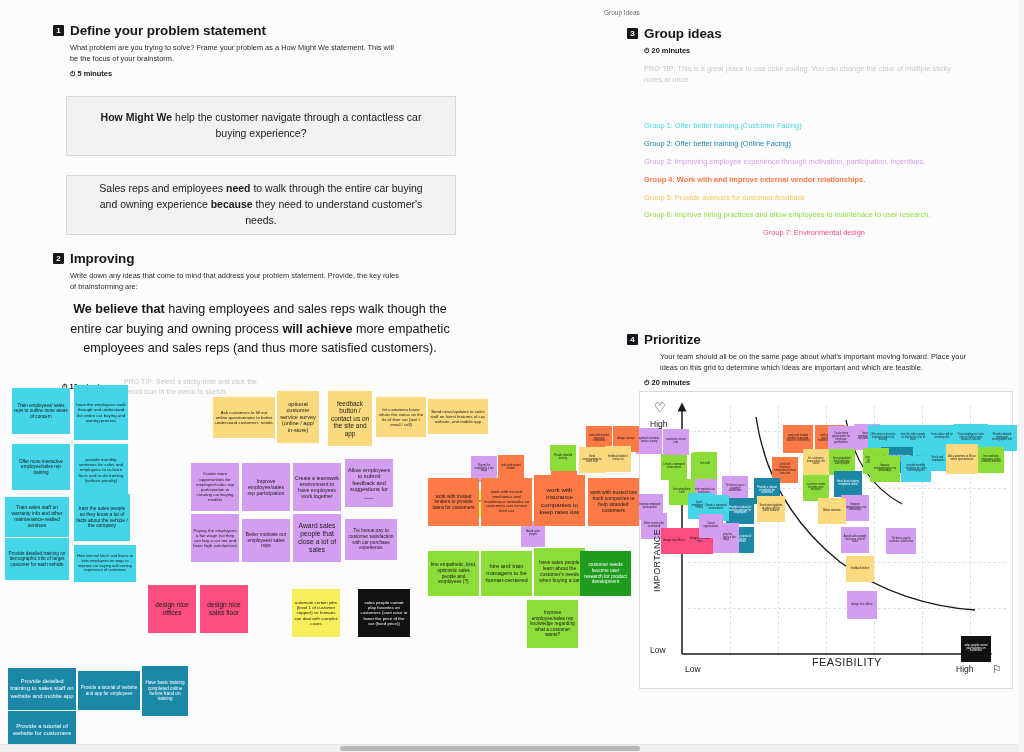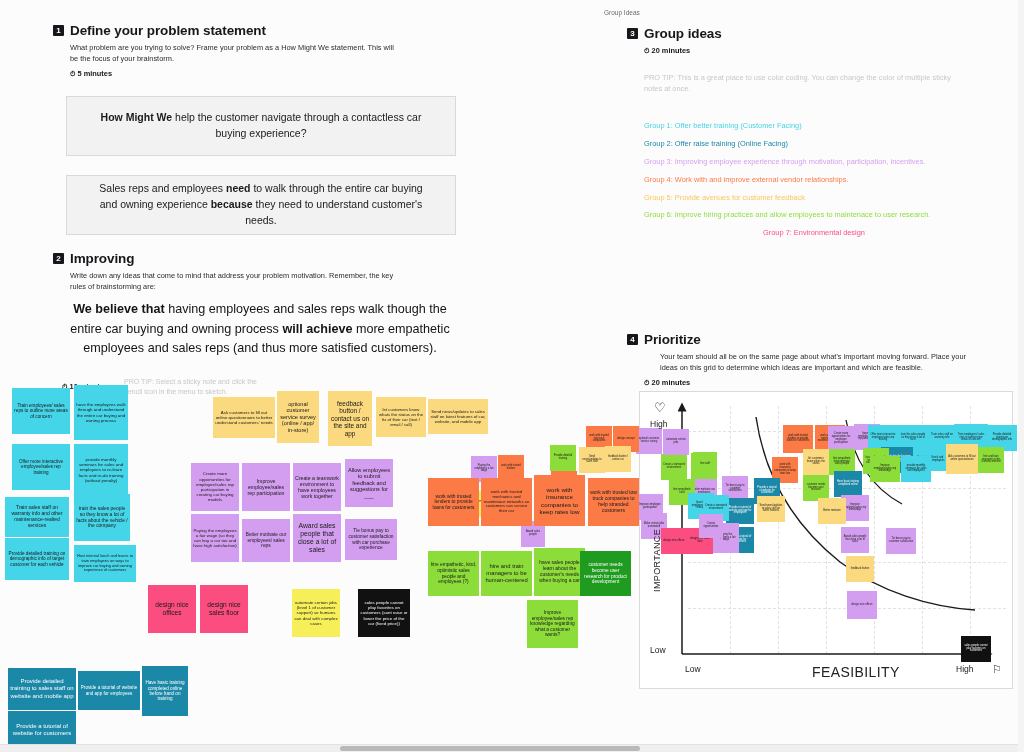--- a/index.html
+++ b/index.html
@@ -15,21 +15,21 @@
   .abs{position:absolute;}
   .stepnum{
     display:inline-block;width:11px;height:11px;line-height:11px;
     background:#17161a;color:#fff;font-size:8px;text-align:center;
     border-radius:1px;vertical-align:middle;margin-right:6px;font-weight:700;
   }
   .sect-title{font-size:13.5px;font-weight:700;letter-spacing:-0.1px;color:#17161a;}
   .sect-body{font-size:7.4px;line-height:1.45;color:#2b2b2b;margin-top:5px;max-width:330px;}
   .sect-time{font-size:7.4px;font-weight:700;color:#17161a;margin-top:5px;}
   .clock{font-size:7px;}
-  .protip{font-size:7.4px;line-height:1.45;color:#c8c8c8;margin-top:18px;max-width:310px;}
+  .protip{font-size:7.4px;line-height:1.45;color:#c8c8c8;margin-top:9px;max-width:310px;}
 
   .framed{
     border:1px solid #d9d9d9;background:#f2f2f2;
     display:flex;align-items:center;justify-content:center;text-align:center;
     font-size:10.5px;line-height:1.5;color:#1a1a1a;padding:10px 26px;box-sizing:border-box;
   }
   .bigstate{
     text-align:center;font-size:12.6px;line-height:1.55;color:#141414;
   }
 
@@ -92,21 +92,21 @@
     <div>
       <span>Sales reps and employees </span><b>need</b><span> to walk through the entire car buying and owning experience </span><b>because</b><span> they need to understand customer's needs.</span>
     </div>
   </div>
 
   <div class="abs" style="left:53px;top:251px;width:420px;">
     <div style="display:flex;align-items:center;">
       <span class="stepnum">2</span>
       <span class="sect-title">Improving</span>
     </div>
-    <div class="sect-body" style="margin-left:17px;">Write down any ideas that come to mind that address your problem motivation. Remember, the key rules of brainstorming are:</div>
+    <div class="sect-body" style="margin-left:17px;">Write down any ideas that come to mind that address your problem statement. Provide, the key rules of brainstorming are:</div>
   </div>
 
   <div class="abs bigstate" style="left:60px;top:300px;width:400px;">
     <b>We believe that</b><span> having employees and sales reps walk though the entire car buying and owning process </span><b>will achieve</b><span> more empathetic employees and sales reps (and thus more satisfied customers).</span>
   </div>
 
   <div class="abs sect-time" style="left:62px;top:377px;">
     <span class="clock">⏱</span>
     <span>10 minutes</span>
   </div>
@@ -119,23 +119,23 @@
     </div>
     <div class="sect-time" style="margin-left:17px;">
       <span class="clock">⏱</span>
       <span>20 minutes</span>
     </div>
     <div class="protip" style="margin-left:17px;">PRO TIP: This is a great place to use color coding. You can change the color of multiple sticky notes at once.</div>
   </div>
 
   <div class="abs" id="group-list" style="left:644px;top:122px;width:340px;">
       <div class="grp" style="color: rgb(69, 213, 232);">Group 1: Offer better training (Customer Facing)</div>
-      <div class="grp" style="color: rgb(27, 136, 168);">Group 2: Offer raise training (Online Facing)</div>
+      <div class="grp" style="color: rgb(27, 136, 168);">Group 2: Offer better training (Online Facing)</div>
       <div class="grp" style="color: rgb(212, 158, 240);">Group 3: Improving employee experience through motivation, participation, incentives.</div>
-      <div class="grp" style="color: rgb(251, 122, 69);">Group 4: Work with and improve external vendor relationships.</div>
+      <div class="grp" style="color: rgb(251, 122, 69); font-weight: bold;">Group 4: Work with and improve external vendor relationships.</div>
       <div class="grp" style="color: rgb(251, 197, 90);">Group 5:  Provide avenues for customer feedback</div>
       <div class="grp" style="color: rgb(141, 221, 58);">Group 6: Improve hiring practices and allow employees to maintenace to user research.</div>
       <div class="grp" style="color: rgb(251, 77, 128); text-align: center;">Group 7: Environmental design</div>
     </div>
 
   <div class="abs" style="left:627px;top:332px;width:340px;">
     <div style="display:flex;align-items:center;">
       <span class="stepnum">4</span>
       <span class="sect-title">Prioritize</span>
     </div>
@@ -235,21 +235,21 @@
         <div class="note" style="left: 59px; top: 122px; width: 24px; height: 24px; background: rgb(212, 158, 240); color: rgb(26, 26, 26); font-size: 2.6px; line-height: 1.1;">Create opportunities</div>
         <div class="note" style="left: 321px; top: 244px; width: 30px; height: 26px; background: rgb(17, 17, 17); color: rgb(255, 255, 255); font-size: 2.6px; line-height: 1.1;">sales people cannot play favorites on customers</div>
       </div>
 
     <div class="axis-label" style="left:14px;top:8px;font-size:13px;">♡</div>
     <div class="axis-label" style="left:10px;top:27px;font-size:8.5px;">High</div>
     <div class="axis-label" style="left:10px;top:253px;font-size:8.5px;">Low</div>
     <div class="axis-label vert" style="left:12px;top:200px;font-size:9px;">IMPORTANCE</div>
     <div class="axis-label" style="left:45px;top:272px;font-size:8.5px;">Low</div>
     <div class="axis-label" style="left:316px;top:272px;font-size:8.5px;">High</div>
-    <div class="axis-label" style="left:172px;top:272px;font-size:14px;letter-spacing:.4px;">FEASIBILITY</div>
+    <div class="axis-label" style="left:172px;top:264px;font-size:11px;letter-spacing:.4px;">FEASIBILITY</div>
   </div>
   <div class="abs" style="left:992px;top:663px;font-size:11px;color:#333;">⚐</div>
 
   <div id="notes-layer" class="abs" style="left:0;top:0;width:1024px;height:752px;">
       <div class="note" style="left: 12px; top: 388px; width: 58px; height: 46px; background: rgb(69, 213, 232); color: rgb(26, 26, 26); font-size: 4.6px;">Train employees/ sales reps to outline more areas of concern</div>
       <div class="note" style="left: 74px; top: 385px; width: 54px; height: 55px; background: rgb(69, 213, 232); color: rgb(26, 26, 26); font-size: 4.4px;">have the employees walk through and understand the entire car buying and owning process</div>
       <div class="note" style="left: 12px; top: 444px; width: 58px; height: 46px; background: rgb(69, 213, 232); color: rgb(26, 26, 26); font-size: 4.6px;">Offer more interactive employee/sales rep training</div>
       <div class="note" style="left: 74px; top: 444px; width: 54px; height: 52px; background: rgb(69, 213, 232); color: rgb(26, 26, 26); font-size: 4.4px;">provide monthly seminars for sales and employees to re-learn facts and re-do training (without penalty)</div>
       <div class="note" style="left: 5px; top: 497px; width: 64px; height: 40px; background: rgb(69, 213, 232); color: rgb(26, 26, 26); font-size: 5px;">Train sales staff on warranty info and other maintenance-realted services</div>
       <div class="note" style="left: 74px; top: 494px; width: 56px; height: 47px; background: rgb(69, 213, 232); color: rgb(26, 26, 26); font-size: 4.9px;">train the sales people so they know a lot of facts about the vehicle / the company</div>

